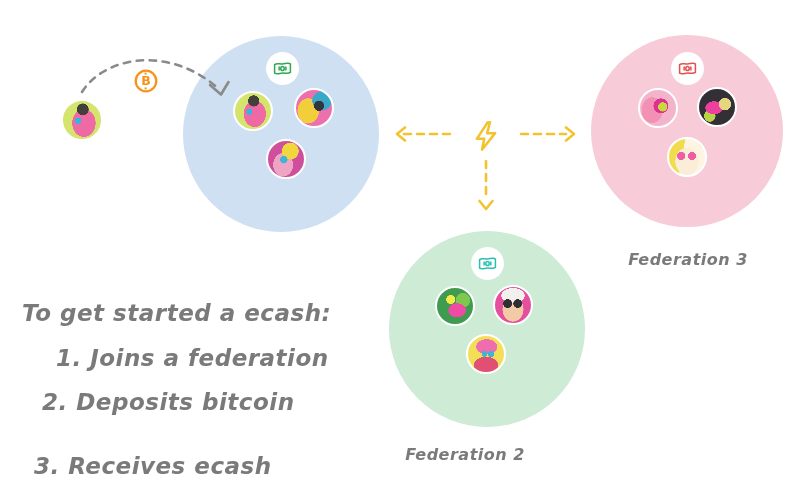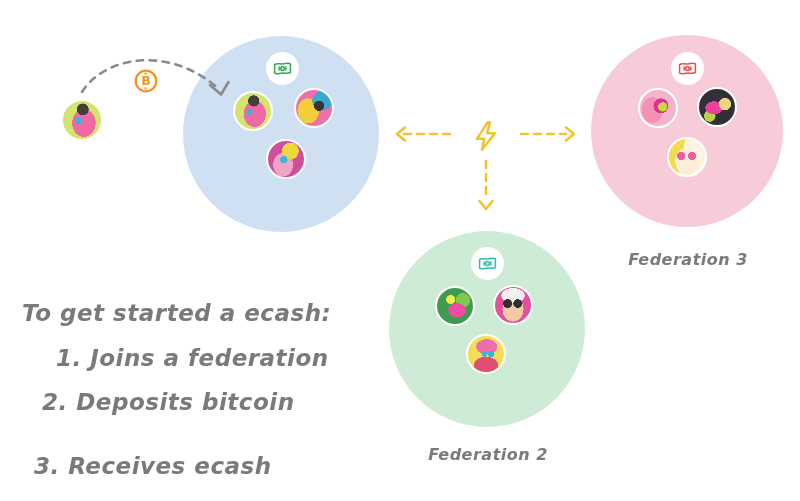--- a/index.html
+++ b/index.html
@@ -164,21 +164,21 @@
     <svg viewBox="0 0 32 32" fill="none" stroke="currentColor" stroke-width="2.1" stroke-linecap="round" stroke-linejoin="round">
       <path d="M5 10.5 C 8.5 8, 12 10, 16 9.8 C 20 9.6, 23.5 7.5, 27 9.5 L 27 21.5 C 23.5 24, 20 22, 16 22.2 C 12 22.4, 8.5 24.5, 5 22.5 Z"></path>
       <line x1="11.3" y1="13.8" x2="11.3" y2="18.2"></line>
       <ellipse cx="16" cy="16" rx="2.4" ry="2.9"></ellipse>
       <line x1="20.7" y1="13.8" x2="20.7" y2="18.2"></line>
     </svg>
   </div>
   <div class="avatar av-foliage" style="left:435px;top:286px;"></div>
   <div class="avatar av-elder" style="left:493px;top:285px;"></div>
   <div class="avatar av-pinkhelm" style="left:466px;top:334px;"></div>
-  <div class="fed-label hand" style="left:403px;top:445px;">Federation 2</div>
+  <div class="fed-label hand" style="left:380px;top:445px;">Federation 2</div>
 
   <div class="steps">
     <div class="step-line hand" style="left:22px;top:300px;">To get started a ecash:</div>
     <div class="step-line hand" style="left:56px;top:345px;">1.  Joins a federation</div>
     <div class="step-line hand" style="left:42px;top:389px;">2.  Deposits bitcoin</div>
     <div class="step-line hand" style="left:34px;top:431px;margin-top:22px;">3.  Receives ecash</div>
   </div>
 
 </div>
 

